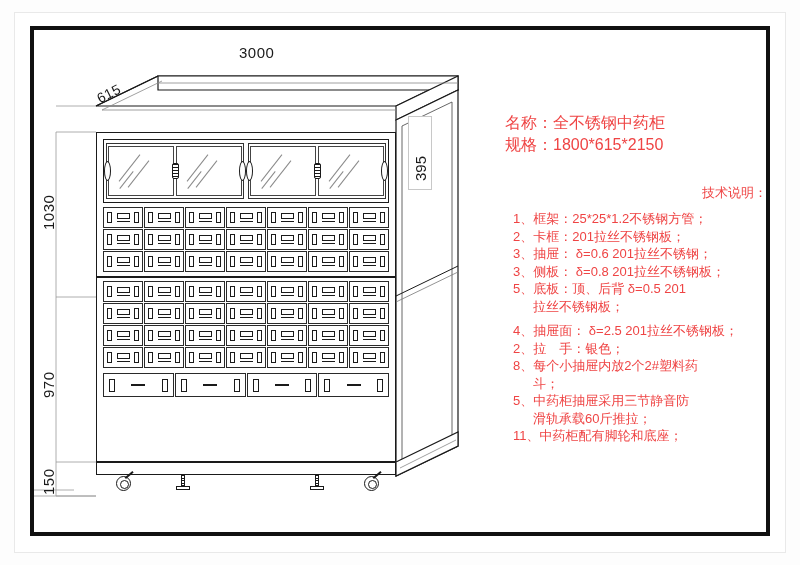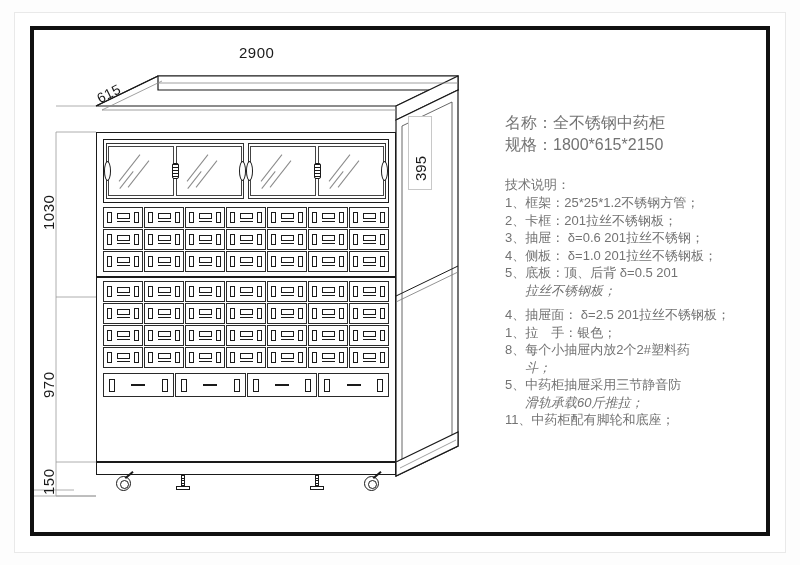--- a/index.html
+++ b/index.html
@@ -273,55 +273,56 @@
     transform: rotate(-90deg);
     transform-origin: left top;
     white-space: nowrap;
   }
 
   
   .textblock {
     position: absolute;
     left: 505px; top: 112px;
     width: 262px;
-    color: #737373;
+    color: #ef4444;
   }
   .title-line {
     font-size: 16px;
     line-height: 22px;
     white-space: nowrap;
   }
   .spec-title {
     font-size: 13px;
-    margin-top: 20px;
+    margin-top: 28px;
     line-height: 18px;
+    text-align: right;
   }
   .spec-list {
-    margin: 0; padding: 0;
+    margin: 8px; padding: 0;
     list-style: none;
     font-size: 13px;
     line-height: 17.5px;
   }
   .spec-list li { white-space: nowrap; }
-  .spec-list li.wrap2 { white-space: nowrap; padding-left: 20px; font-style: italic; }
+  .spec-list li.wrap2 { white-space: nowrap; padding-left: 20px; }
   .gap { height: 7px; }
 </style>
 </head>
 <body>
 
 <div id="page">
 
   <div class="outer-margin"></div>
   <div class="frame"></div>
   <div class="inner-thin"></div>
   <div class="mid-rule"></div>
 
   <div class="draw">
 
-    <div class="dim" style="left:205px; top:14px;">2900</div>
+    <div class="dim" style="left:205px; top:14px;">3000</div>
 
     <div class="dim" style="left:60px; top:62px; transform:rotate(-27deg); transform-origin:left top; font-size:14px;">615</div>
 
     <svg width="460" height="500" style="position:absolute;left:0;top:0;pointer-events:none;">
 
       <polygon points="62,76 124,46 424,46 362,76" fill="#ffffff" stroke="#1a1a1a" stroke-width="1.2"></polygon>
       <polygon points="124,46 424,46 424,60 124,60" fill="#ffffff" stroke="#1a1a1a" stroke-width="1.2"></polygon>
       <polygon points="362,76 424,46 424,60 362,90" fill="#ffffff" stroke="#1a1a1a" stroke-width="1.2"></polygon>
       <line x1="124" y1="53" x2="424" y2="53" stroke="#888" stroke-width="0.8"></line>
       <line x1="62" y1="76" x2="124" y2="46" stroke="#1a1a1a" stroke-width="1.2"></line>
@@ -839,26 +840,26 @@
   </div>
 
   <div class="textblock">
     <div class="title-line">名称：全不锈钢中药柜</div>
     <div class="title-line">规格：1800*615*2150</div>
     <div class="spec-title">技术说明：</div>
     <ul class="spec-list" id="spec-list">
         <li class="">1、框架：25*25*1.2不锈钢方管；</li>
         <li class="">2、卡框：201拉丝不锈钢板；</li>
         <li class="">3、抽屉： δ=0.6 201拉丝不锈钢；</li>
-        <li class="">4、侧板： δ=1.0 201拉丝不锈钢板；</li>
+        <li class="">3、侧板： δ=0.8 201拉丝不锈钢板；</li>
         <li class="">5、底板：顶、后背 δ=0.5 201</li>
         <li class="wrap2">拉丝不锈钢板；</li>
         <li class="gap"></li>
         <li class="">4、抽屉面： δ=2.5 201拉丝不锈钢板；</li>
-        <li class="">1、拉　手：银色；</li>
+        <li class="">2、拉　手：银色；</li>
         <li class="">8、每个小抽屉内放2个2#塑料药</li>
         <li class="wrap2">斗；</li>
         <li class="">5、中药柜抽屉采用三节静音防</li>
         <li class="wrap2">滑轨承载60斤推拉；</li>
         <li class="">11、中药柜配有脚轮和底座；</li>
       </ul>
   </div>
 
 </div>
 

